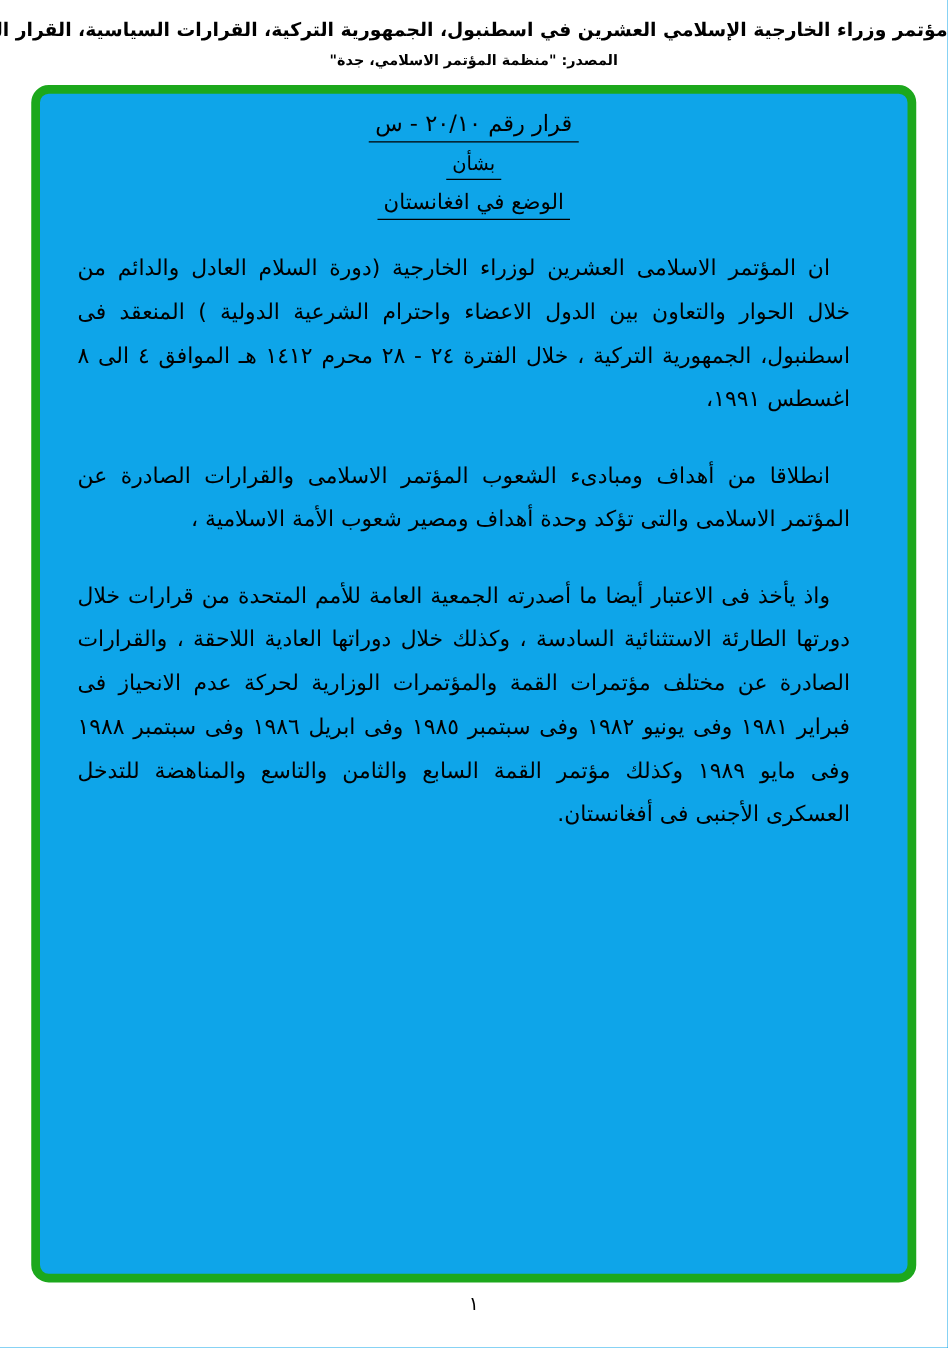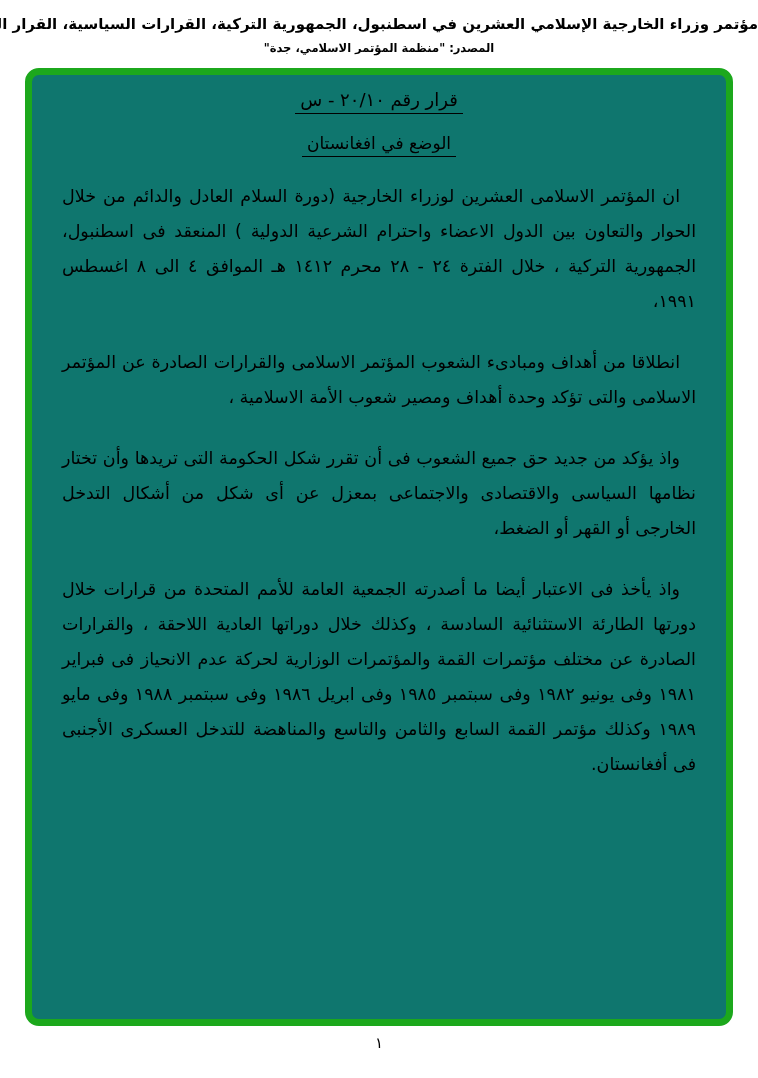--- a/index.html
+++ b/index.html
@@ -21,35 +21,35 @@
     margin-top: 8px;
   }
   .box {
     box-sizing: border-box;
     margin: 13px 25px 0 25px;
     height: 958px;
     border: 7px solid #1ca81c;
     border-radius: 14px;
     padding: 12px 30px 0 30px;
     overflow: hidden;
-    background: #0f766e;
+    background: #0ea5e9;
   }
   .title-block { direction: rtl; text-align: center; }
   .t1 { font-size: 18px; margin-top: 2px; }
   .t2 { font-size: 15.5px; margin-top: 12px; }
-  .t3 { font-size: 17px; margin-top: 23px; }
+  .t3 { font-size: 17px; margin-top: 12px; }
   .u  { border-bottom: 1.7px solid #000; padding: 0 5px 3px 5px; }
   .body-text {
     direction: rtl;
     text-align: justify;
     font-size: 17.5px;
     line-height: 35px;
     margin-top: 26px;
   }
-  .para { margin: 0 0 26px 0; text-indent: 16px; }
+  .para { margin: 0 16px 26px 0; text-indent: 16px; }
   .para:last-child { margin-bottom: 0; }
   .lead { text-underline-offset: 4px; }
   .pagenum {
     direction: rtl; text-align: center;
     font-size: 15px; margin-top: 8px;
   }
 </style>
 </head>
 <body>
 
@@ -59,32 +59,34 @@
     <div class="hdr-title">مؤتمر وزراء الخارجية الإسلامي العشرين في اسطنبول، الجمهورية التركية، القرارات السياسية، القرار الرقم ٢٠/١٠-س</div>
     <div class="hdr-source">المصدر:  "منظمة المؤتمر الاسلامي، جدة"</div>
   </div>
 
   <div class="box" style="border-color: rgb(28, 168, 28);">
 
     <div class="title-block">
       <div class="t1">
         <span class="u">قرار رقم ٢٠/١٠ - س</span>
       </div>
+      <div class="t2">
+        <span class="u">بشأن</span>
+      </div>
       <div class="t3">
         <span class="u">الوضع في افغانستان</span>
       </div>
     </div>
 
     <div class="body-text">
 
       <p class="para"><span>ان المؤتمر الاسلامى العشرين لوزراء الخارجية (دورة السلام العادل والدائم من خلال الحوار والتعاون بين الدول الاعضاء واحترام الشرعية الدولية ) المنعقد فى اسطنبول، الجمهورية التركية ، خلال الفترة ٢٤ - ٢٨ محرم ١٤١٢ هـ الموافق ٤ الى ٨ اغسطس ١٩٩١،</span></p>
 
       <p class="para"><span class="lead">انطلاقا</span> <span>من أهداف ومبادىء الشعوب المؤتمر الاسلامى والقرارات الصادرة عن المؤتمر الاسلامى والتى تؤكد وحدة أهداف ومصير شعوب الأمة الاسلامية ،</span></p>
 
-      <p class="para"><span class="lead">واذ يؤكد</span> <span>من جديد حق جميع الشعوب فى أن تقرر شكل الحكومة التى تريدها وأن تختار نظامها السياسى والاقتصادى والاجتماعى بمعزل عن أى شكل من أشكال التدخل الخارجى أو القهر أو الضغط،</span></p>
 
 
 
       <p class="para"><span class="lead">واذ يأخذ فى الاعتبار</span> <span>أيضا ما أصدرته الجمعية العامة للأمم المتحدة من قرارات خلال دورتها الطارئة الاستثنائية السادسة ، وكذلك خلال دوراتها العادية اللاحقة ، والقرارات الصادرة عن مختلف مؤتمرات القمة والمؤتمرات الوزارية لحركة عدم الانحياز فى فبراير ١٩٨١ وفى يونيو ١٩٨٢ وفى سبتمبر ١٩٨٥ وفى ابريل ١٩٨٦ وفى سبتمبر ١٩٨٨ وفى مايو ١٩٨٩ وكذلك مؤتمر القمة السابع والثامن والتاسع والمناهضة للتدخل العسكرى الأجنبى فى أفغانستان.</span></p>
 
     </div>
   </div>
 
   <div class="pagenum">١</div>
 

